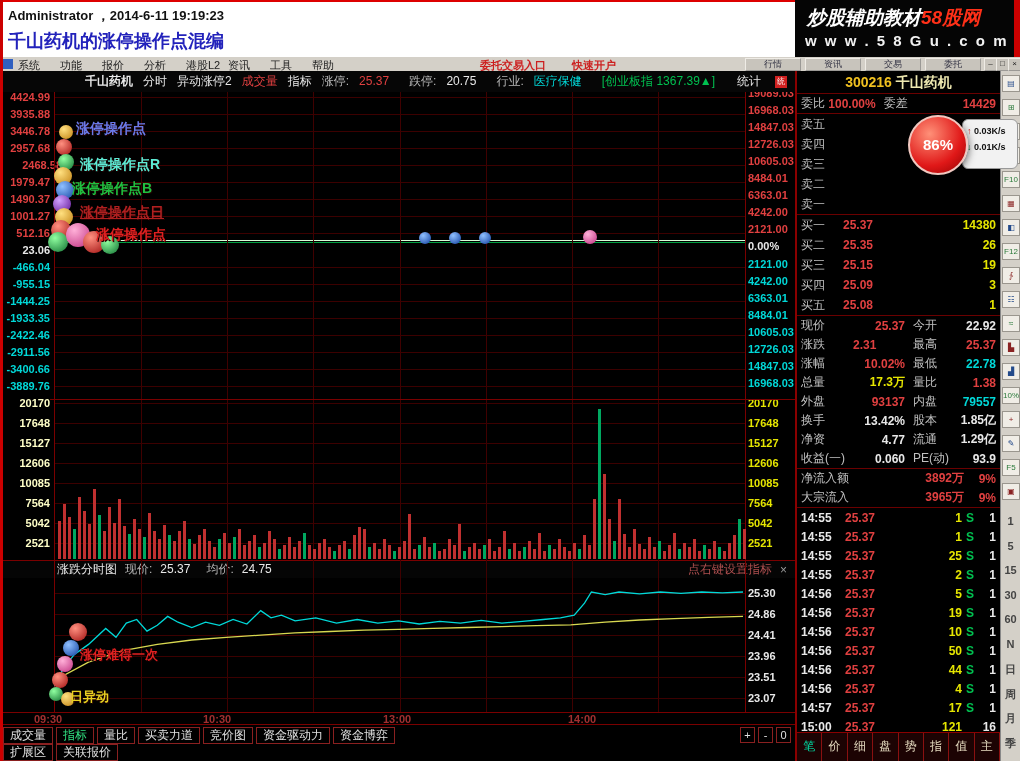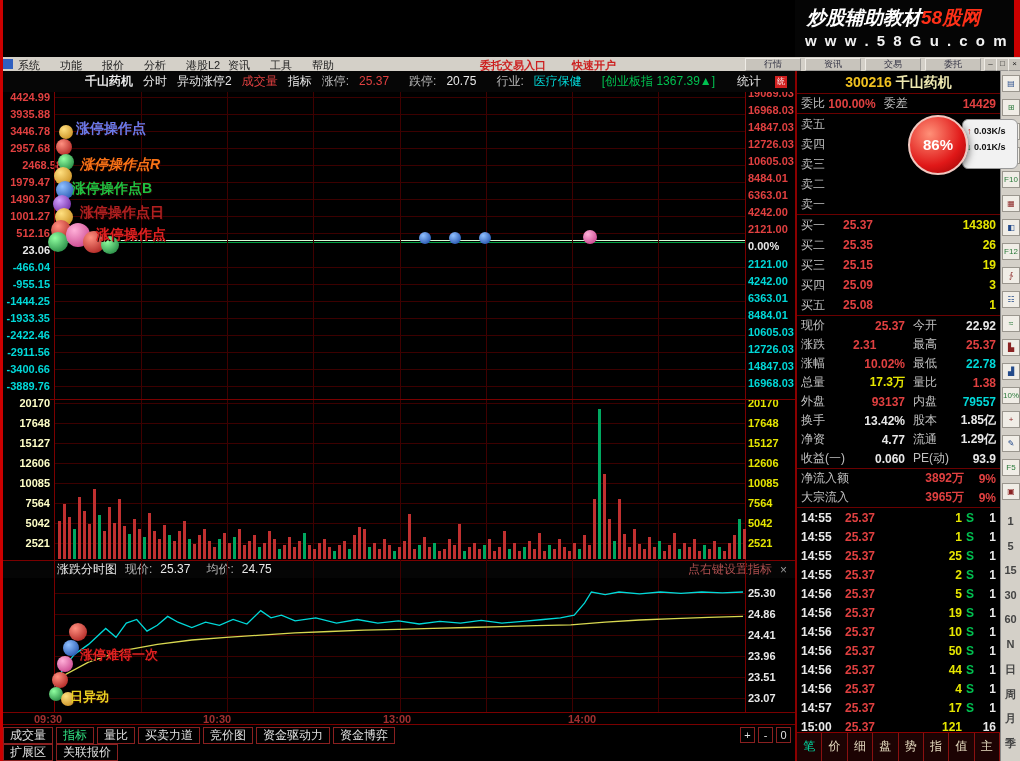--- a/index.html
+++ b/index.html
@@ -68,20 +68,24 @@
   .badge{left:908px;top:115px;width:56px;height:56px;border-radius:50%;background:radial-gradient(circle at 35% 30%,#ff9078,#e01818 60%,#900000);border:2px solid #f0c8c0;box-shadow:0 2px 8px rgba(0,0,0,.7);color:#fff;font-weight:bold;font-size:15px;text-align:center;line-height:56px;z-index:60;}
   .bubble{left:962px;top:119px;width:56px;height:50px;background:#f2f2f2;border:1px solid #999;border-radius:6px;z-index:55;font-size:9px;color:#111;padding:6px 0 0 4px;box-sizing:border-box;}
   .bubble .r1{color:#111;} .bubble b{font-weight:bold;}
   .arrow-up{color:#d03030;} .arrow-dn{color:#208040;}
 </style>
 </head>
 <body>
 
 <div class="win">
 
+  <div class="abs banner">
+    <div class="abs userline">Administrator ，2014-6-11 19:19:23</div>
+    <div class="abs bannertitle">千山药机的涨停操作点混编</div>
+  </div>
   <div class="abs logo">
     <div class="abs logo1"><span>炒股辅助教材</span><span class="red">58股网</span></div>
     <div class="abs logo2">w w w . 5 8 G u . c o m</div>
   </div>
   <div class="abs redstrip" style="left:1014px;top:0;width:6px;height:57px;"></div>
   <div class="abs redstrip" style="left:0;top:0;width:3px;height:761px;z-index:70;"></div>
 
   <div class="abs menubar" id="menubar">
       <div style="position: absolute; left: 3px; top: 2px; width: 10px; height: 10px; background: rgb(48, 96, 192);"></div>
       <div class="menuitem" style="left: 18px;">系统</div>
@@ -383,23 +387,23 @@
       <div class="ball" style="position: absolute; left: 51px; top: 128px; width: 20px; height: 20px; background: radial-gradient(circle at 35% 30%, rgb(255, 144, 128), rgb(160, 16, 16));"></div>
       <div class="ball" style="position: absolute; left: 48px; top: 140px; width: 20px; height: 20px; background: radial-gradient(circle at 35% 30%, rgb(144, 255, 160), rgb(16, 112, 48));"></div>
       <div class="ball" style="position: absolute; left: 66px; top: 131px; width: 24px; height: 24px; background: radial-gradient(circle at 35% 30%, rgb(255, 176, 216), rgb(192, 48, 128));"></div>
       <div class="ball" style="position: absolute; left: 83px; top: 139px; width: 22px; height: 22px; background: radial-gradient(circle at 35% 30%, rgb(255, 144, 128), rgb(160, 16, 16));"></div>
       <div class="ball" style="position: absolute; left: 101px; top: 144px; width: 18px; height: 18px; background: radial-gradient(circle at 35% 30%, rgb(144, 255, 160), rgb(16, 112, 48));"></div>
       <div class="ball" style="position: absolute; left: 419px; top: 140px; width: 12px; height: 12px; background: radial-gradient(circle at 35% 30%, rgb(144, 192, 255), rgb(16, 64, 160));"></div>
       <div class="ball" style="position: absolute; left: 449px; top: 140px; width: 12px; height: 12px; background: radial-gradient(circle at 35% 30%, rgb(144, 192, 255), rgb(16, 64, 160));"></div>
       <div class="ball" style="position: absolute; left: 479px; top: 140px; width: 12px; height: 12px; background: radial-gradient(circle at 35% 30%, rgb(144, 192, 255), rgb(16, 64, 160));"></div>
       <div class="ball" style="position: absolute; left: 583px; top: 138px; width: 14px; height: 14px; background: radial-gradient(circle at 35% 30%, rgb(255, 176, 216), rgb(192, 48, 128));"></div>
       <div class="ann" style="position: absolute; left: 76px; top: 28px; color: rgb(106, 121, 232);">涨停操作点</div>
-      <div class="ann" style="position: absolute; left: 80px; top: 64px; color: #f97316; font-style: italic;">涨停操作点R</div>
+      <div class="ann" style="position: absolute; left: 80px; top: 64px; color: #5eead4;">涨停操作点R</div>
       <div class="ann" style="position: absolute; left: 72px; top: 88px; color: rgb(32, 192, 64);">涨停操作点B</div>
-      <div class="ann" style="position: absolute; left: 80px; top: 112px; color: rgb(176, 32, 32);">涨停操作点日</div>
+      <div class="ann" style="position: absolute; left: 80px; top: 112px; color: rgb(176, 32, 32); text-decoration: underline;">涨停操作点日</div>
       <div class="ann" style="position: absolute; left: 96px; top: 134px; color: rgb(224, 32, 32);">涨停操作点</div>
       <div class="ball" style="position: absolute; left: 69px; top: 531px; width: 18px; height: 18px; background: radial-gradient(circle at 35% 30%, rgb(255, 144, 128), rgb(160, 16, 16));"></div>
       <div class="ball" style="position: absolute; left: 63px; top: 548px; width: 16px; height: 16px; background: radial-gradient(circle at 35% 30%, rgb(144, 192, 255), rgb(16, 64, 160));"></div>
       <div class="ball" style="position: absolute; left: 57px; top: 564px; width: 16px; height: 16px; background: radial-gradient(circle at 35% 30%, rgb(255, 176, 216), rgb(192, 48, 128));"></div>
       <div class="ball" style="position: absolute; left: 52px; top: 580px; width: 16px; height: 16px; background: radial-gradient(circle at 35% 30%, rgb(255, 144, 128), rgb(160, 16, 16));"></div>
       <div class="ball" style="position: absolute; left: 49px; top: 595px; width: 14px; height: 14px; background: radial-gradient(circle at 35% 30%, rgb(144, 255, 160), rgb(16, 112, 48));"></div>
       <div class="ball" style="position: absolute; left: 61px; top: 600px; width: 14px; height: 14px; background: radial-gradient(circle at 35% 30%, rgb(255, 224, 128), rgb(192, 128, 16));"></div>
       <div class="ann" style="position: absolute; left: 80px; top: 554px; color: rgb(224, 32, 32); font-size: 13px;">涨停难得一次</div>
       <div class="ann" style="position: absolute; left: 70px; top: 596px; color: rgb(232, 208, 32); font-size: 13px;">日异动</div>
     </div>

